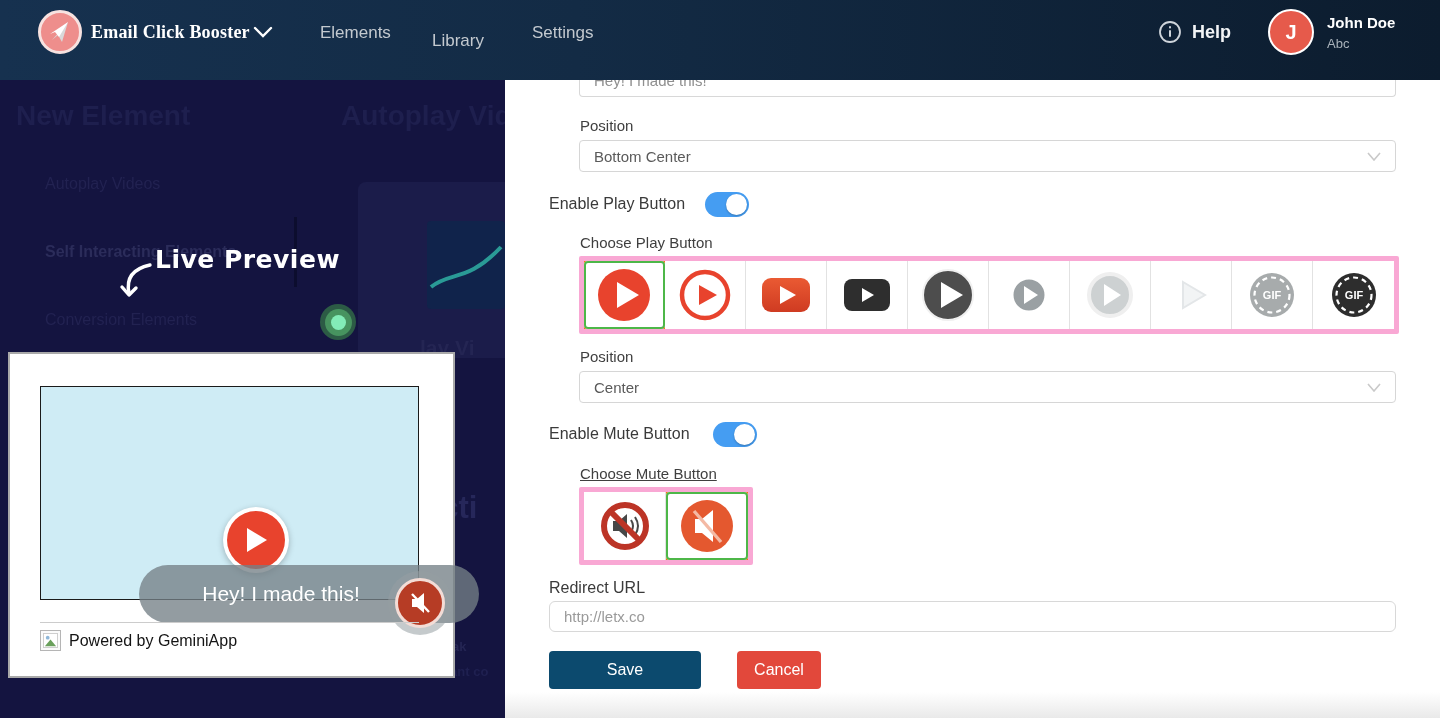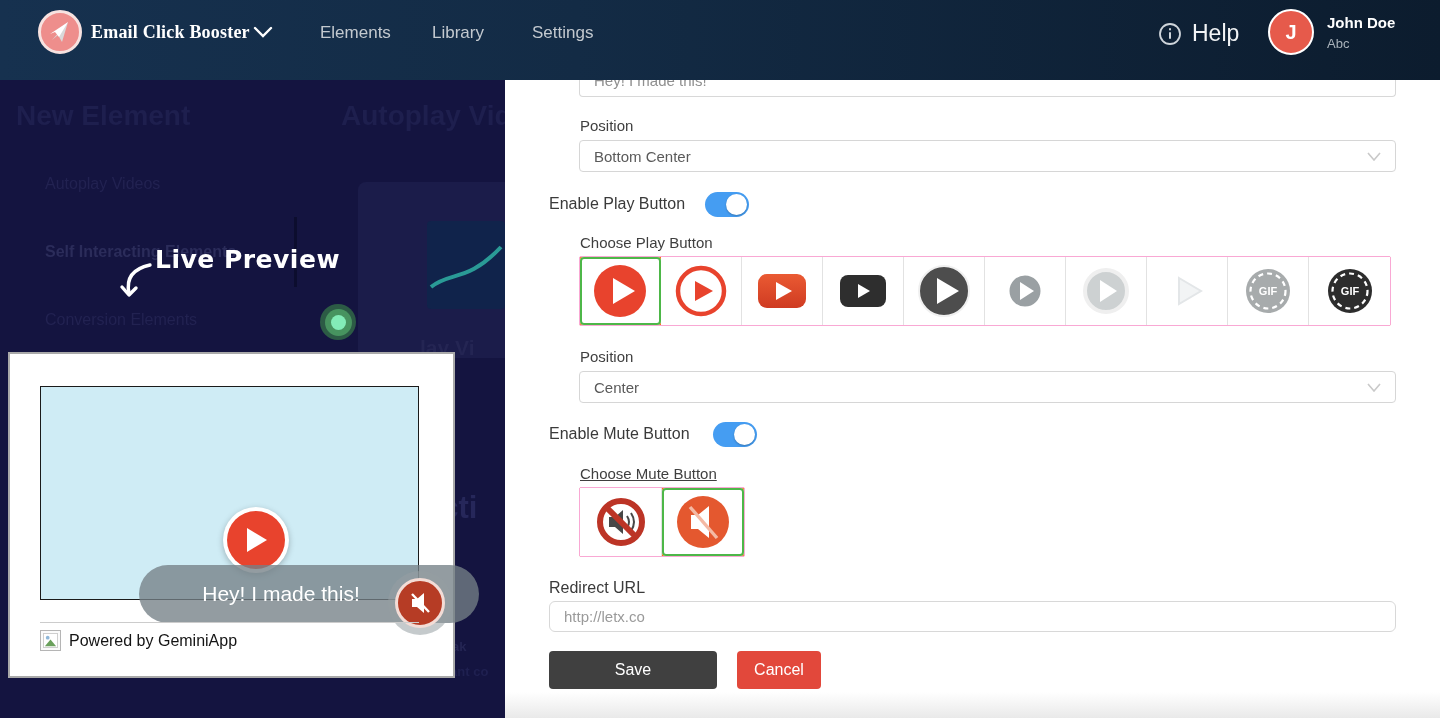--- a/index.html
+++ b/index.html
@@ -9,23 +9,23 @@
   
   .navbar { position:absolute; left:0; top:0; width:1440px; height:80px;
     background:linear-gradient(90deg,#173click254,#0c1c2e); 
     background:linear-gradient(90deg,#16314f 0%,#132b45 40%,#0c1c2e 100%); z-index:50; }
   .brand-logo { position:absolute; left:38px; top:10px; width:44px; height:44px; border-radius:50%;
     background:#ee8e8c; border:3px solid #f7e2e0; display:flex; align-items:center; justify-content:center; }
   .brand-title { position:absolute; left:91px; top:22px; color:#ffffff; font-family:"Liberation Serif", serif;
     font-weight:bold; font-size:18px; letter-spacing:.2px; }
   .brand-caret { position:absolute; left:253px; top:26px; }
   .nav-link { position:absolute; top:23px; color:#c3c9cf; font-size:17px; font-weight:500; cursor:pointer; }
-  .nav-elements { left:320px; } .nav-library { left:432px; } .nav-settings { left:532px; }
+  .nav-elements { left:320px; } .nav-library { left:432px;margin-top:8px; } .nav-settings { left:532px; }
   .help-wrap { position:absolute; left:1158px; top:20px; display:flex; align-items:center; gap:10px; color:#fff; }
-  .help-label { font-size:23px; font-weight:normal; color:#f2f4f6; }
+  .help-label { font-size:18px; font-weight:bold; color:#f2f4f6; }
   .avatar { position:absolute; left:1268px; top:9px; width:46px; height:46px; border-radius:50%;
     background:#e65a4b; border:2px solid #ffffff; color:#fff; font-size:20px; font-weight:bold;
     display:flex; align-items:center; justify-content:center; }
   .user-name { position:absolute; left:1327px; top:14px; color:#ffffff; font-size:15px; font-weight:bold; }
   .user-org { position:absolute; left:1327px; top:36px; color:#a9b2ba; font-size:13px; }
 
   
   .backdrop { position:absolute; left:0; top:64px; width:505px; height:654px; background:#141440; overflow:hidden; }
   .bd-heading { position:absolute; font-size:28px; font-weight:bold; color:#1e1f4e; white-space:nowrap; }
   .bd-h-left { left:16px; top:36px; }
@@ -86,30 +86,30 @@
   .select { position:absolute; height:32px; width:817px; left:74px; border:1px solid #d6d6d6; border-radius:4px;
     background:#fff; display:flex; align-items:center; padding:0 14px; font-size:15px; color:#5a5a5a; cursor:pointer; }
   .sel-1 { top:76px; } .sel-2 { top:307px;align-items:center; }
   .select .chev { margin-left:auto; }
   .toggle { position:absolute; width:44px; height:25px; border-radius:13px; background:#c9c9c9; cursor:pointer; }
   .toggle.on { background:#459df2; }
   .toggle .knob { position:absolute; top:2px; left:2px; width:21px; height:21px; border-radius:50%; background:#fff;
     box-shadow:0 1px 2px rgba(0,0,0,.25); transition:left .1s; }
   .toggle.on .knob { left:21px; }
   .tgl-play { left:200px; top:128px; } .tgl-mute { left:208px; top:358px; }
-  .choice-grid { position:absolute; display:flex; border:1px solid #f9a8d4; border-radius:2px; background:#f97316; }
+  .choice-grid { position:absolute; display:flex; border:5px solid #f9a8d4; border-radius:2px; background:#f97316; }
   .grid-play { left:74px; top:192px; } .grid-mute { left:74px; top:423px; }
   .cell { width:81px; height:68px; display:flex; align-items:center; justify-content:center;
     border-right:1px solid #e2e2e2; cursor:pointer; background:#fff; }
   .cell:last-child { border-right:none; }
   .cell.selected { outline:2px solid #4db748; outline-offset:-2px; border-radius:4px; z-index:2; }
   .mute-cell { width:82px; }
   .btn { position:absolute; top:587px; height:38px; border:none; border-radius:4px; color:#ffffff; font-size:16px;
     font-family:"Liberation Sans", sans-serif; cursor:pointer; }
-  .btn-save { left:44px; width:168px; background:#404040;text-align:center; }
+  .btn-save { left:44px; width:152px; background:#0c4a6e;text-align:center; }
   .btn-cancel { left:232px; width:84px; background:#e2483b; }
 </style>
 </head>
 <body>
 
 <div id="screen">
 
   <div class="navbar">
     <div class="brand-logo">
       <svg width="28" height="28" viewBox="0 0 28 28">

